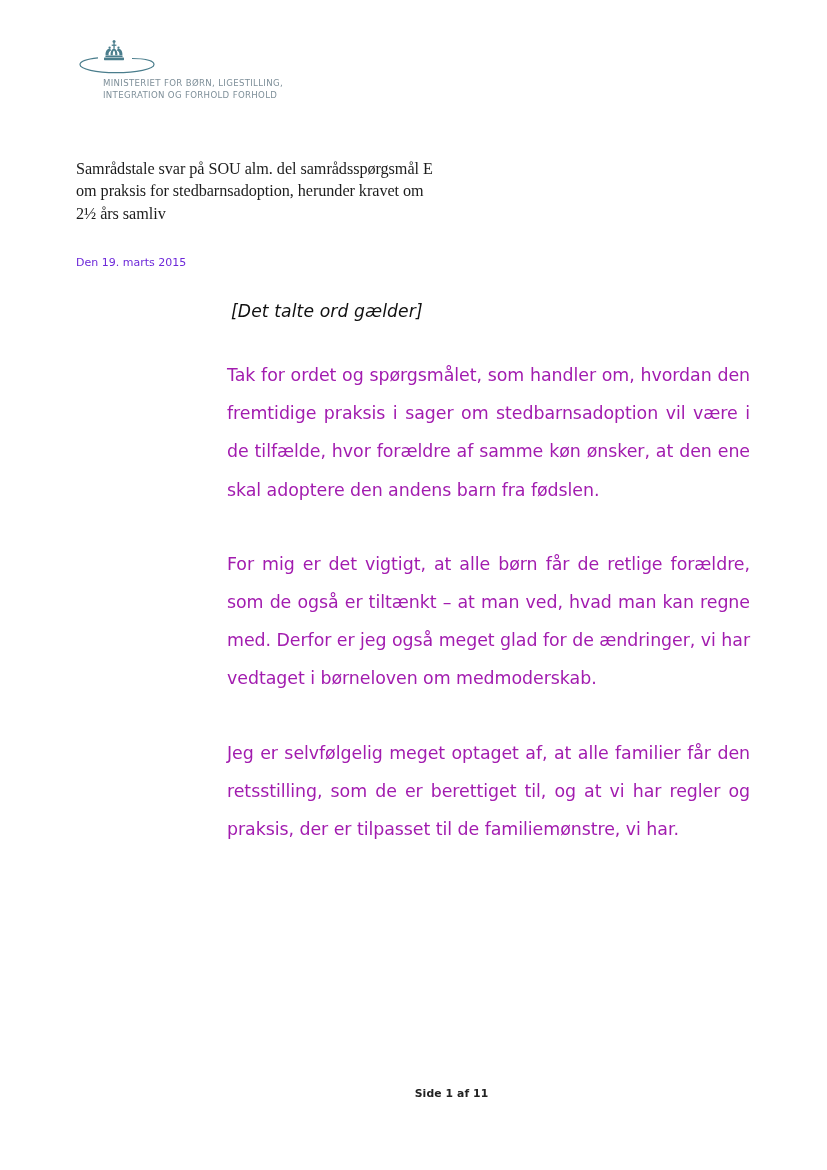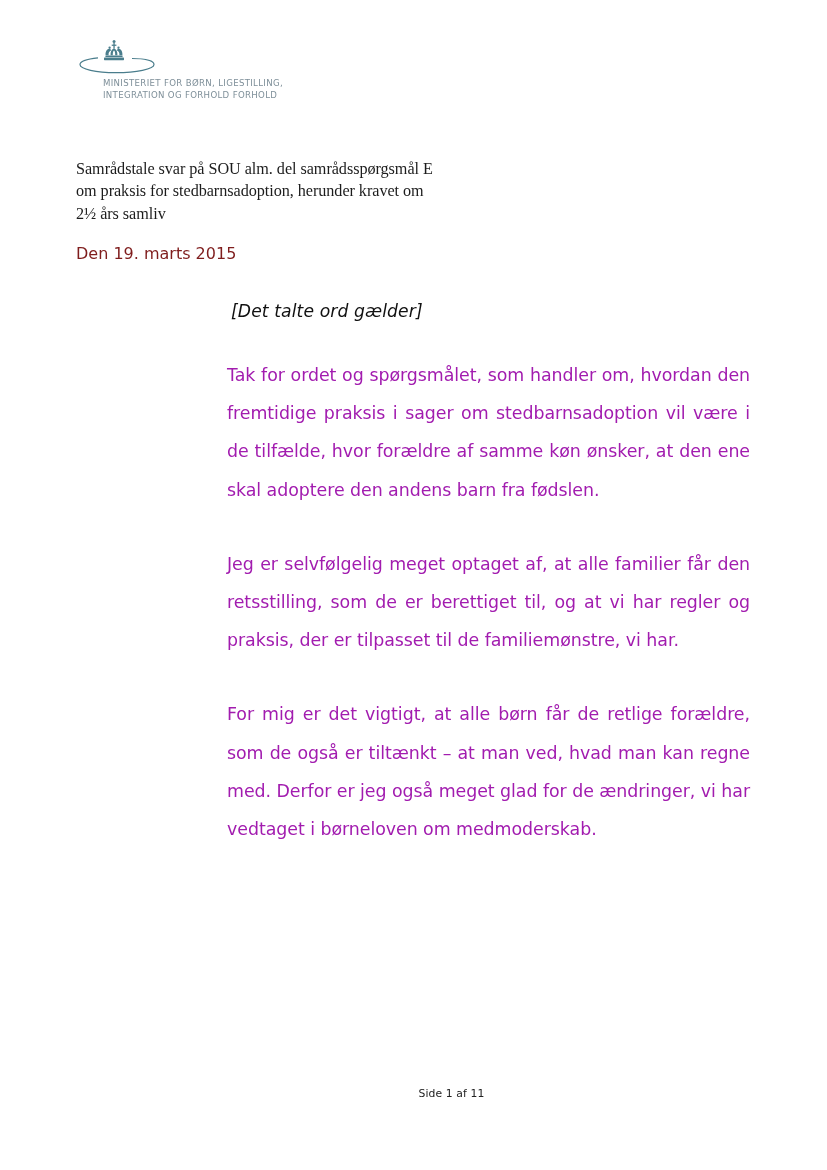--- a/index.html
+++ b/index.html
@@ -61,23 +61,23 @@
     line-height: 22.4px;
     font-weight: normal;
     margin: 0;
     letter-spacing: -0.05px;
   }
   .doc-title span { display: block; font-family: Liberation Serif, serif; }
 
   .doc-date {
     position: absolute;
     left: 76px;
-    top: 245px;
-    color: #7f1d1d;
-    font-size: 16px;
+    top: 254px;
+    color: #6d28d9;
+    font-size: 11px;
     line-height: 17px;
   }
 
   
   .body-col {
     position: absolute;
     left: 227px;
     top: 299px;
     width: 523px;
   }
@@ -108,20 +108,21 @@
     top: 1087px;
     width: 827px;
     text-align: center;
     color: #222222;
     font-size: 10.8px;
     letter-spacing: 0.1px;
   }
   .page-footer .footer-inner {
     display: inline-block;
     margin-left: 76px;
+    font-weight: bold;
   }
 </style>
 </head>
 <body>
 
 <div class="page">
 
   <div class="letterhead">
     <div class="logo-mark">
       <svg width="96" height="42" viewBox="0 0 96 42" xmlns="http://www.w3.org/2000/svg">
@@ -171,21 +172,21 @@
     <span>Samrådstale svar på SOU alm. del samrådsspørgsmål E</span>
     <span>om praksis for stedbarnsadoption, herunder kravet om</span>
     <span>2½ års samliv</span>
   </h1>
 
   <div class="doc-date">Den 19. marts 2015</div>
 
   <div class="body-col">
     <p class="speech-heading">[Det talte ord gælder]</p>
     <p class="para">Tak for ordet og spørgsmålet, som handler om, hvordan den fremtidige praksis i sager om stedbarnsadoption vil være i de tilfælde, hvor forældre af samme køn ønsker, at den ene skal adoptere den andens barn fra fødslen.</p>
+    <p class="para">For mig er det vigtigt, at alle børn får de retlige forældre, som de også er tiltænkt – at man ved, hvad man kan regne med. Derfor er jeg også meget glad for de ændringer, vi har vedtaget i børneloven om medmoderskab.</p>
     <p class="para">Jeg er selvfølgelig meget optaget af, at alle familier får den retsstilling, som de er berettiget til, og at vi har regler og praksis, der er tilpasset til de familiemønstre, vi har.</p>
-    <p class="para">For mig er det vigtigt, at alle børn får de retlige forældre, som de også er tiltænkt – at man ved, hvad man kan regne med. Derfor er jeg også meget glad for de ændringer, vi har vedtaget i børneloven om medmoderskab.</p>
   </div>
 
   <div class="page-footer">
     <span class="footer-inner">Side 1 af 11</span>
   </div>
 
 </div>
 
 </body></html>

